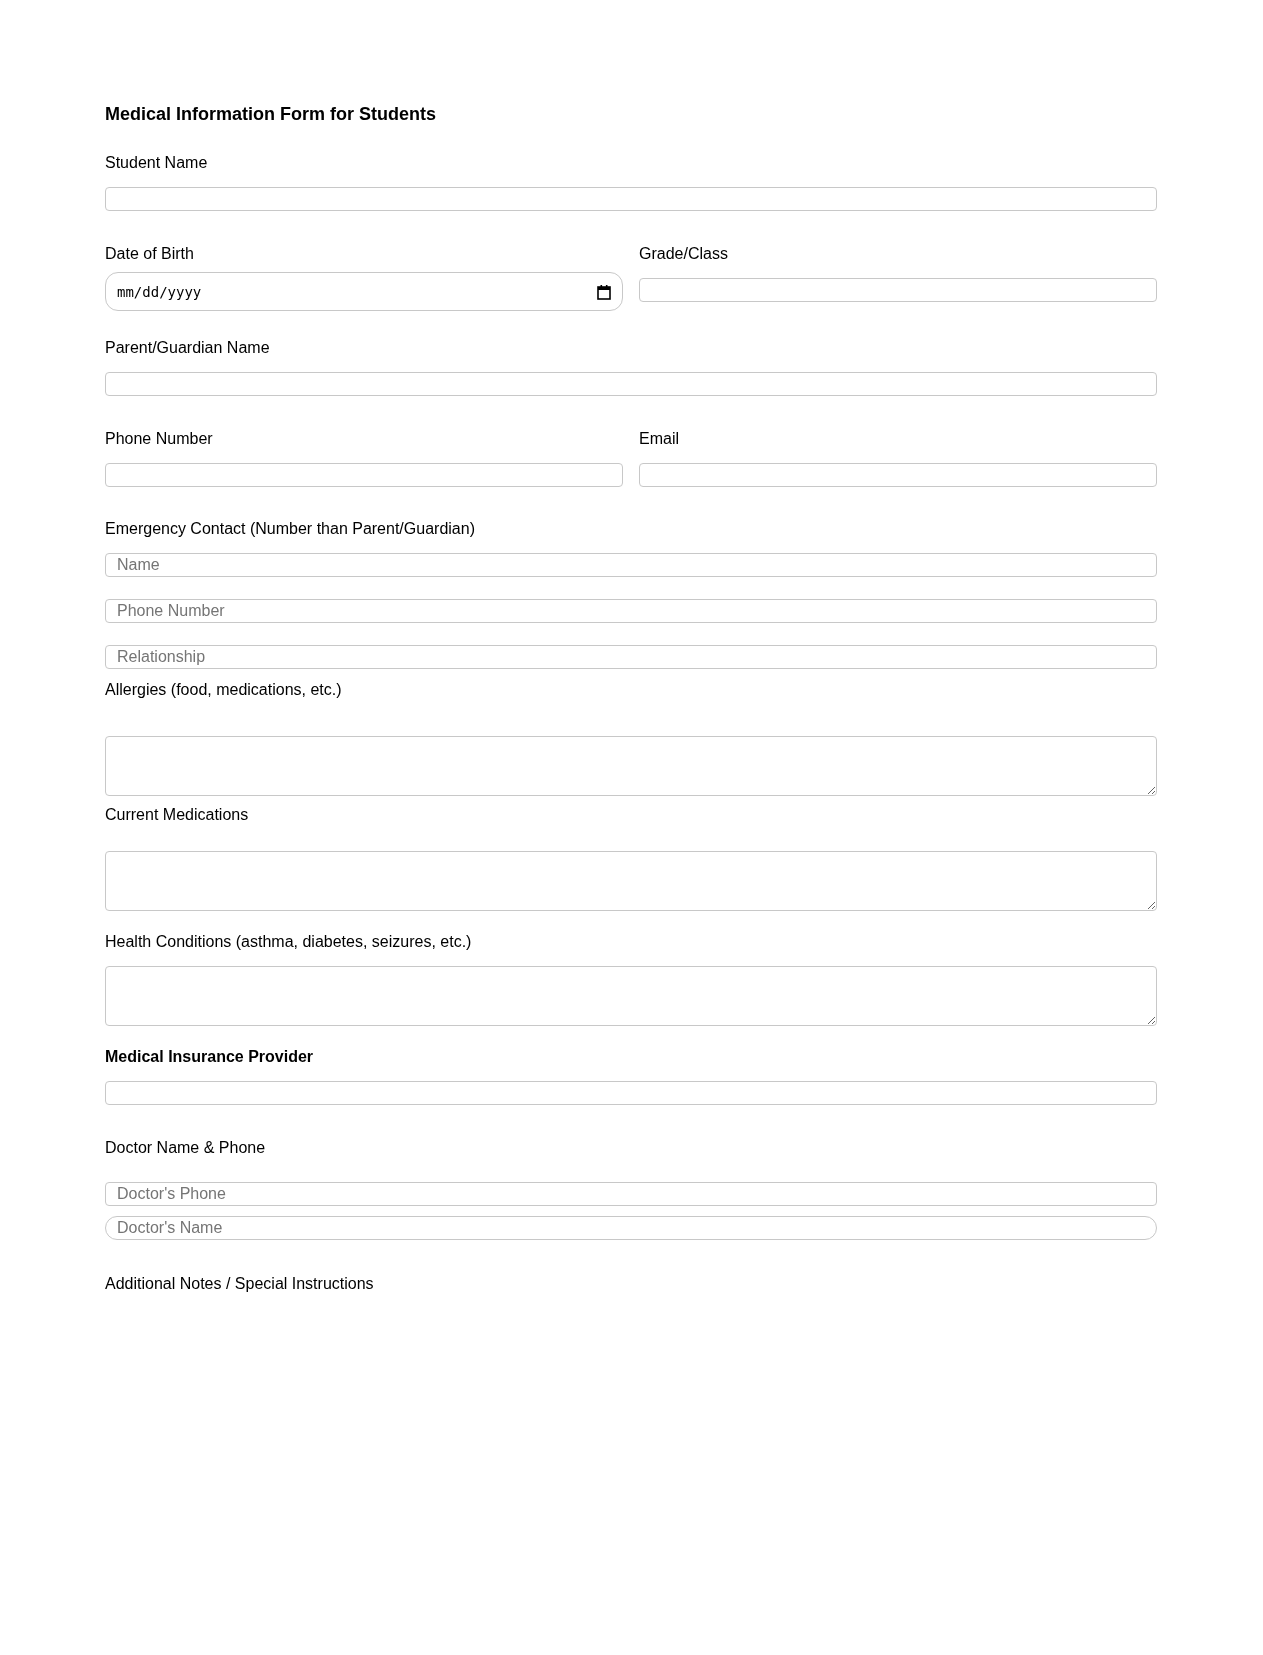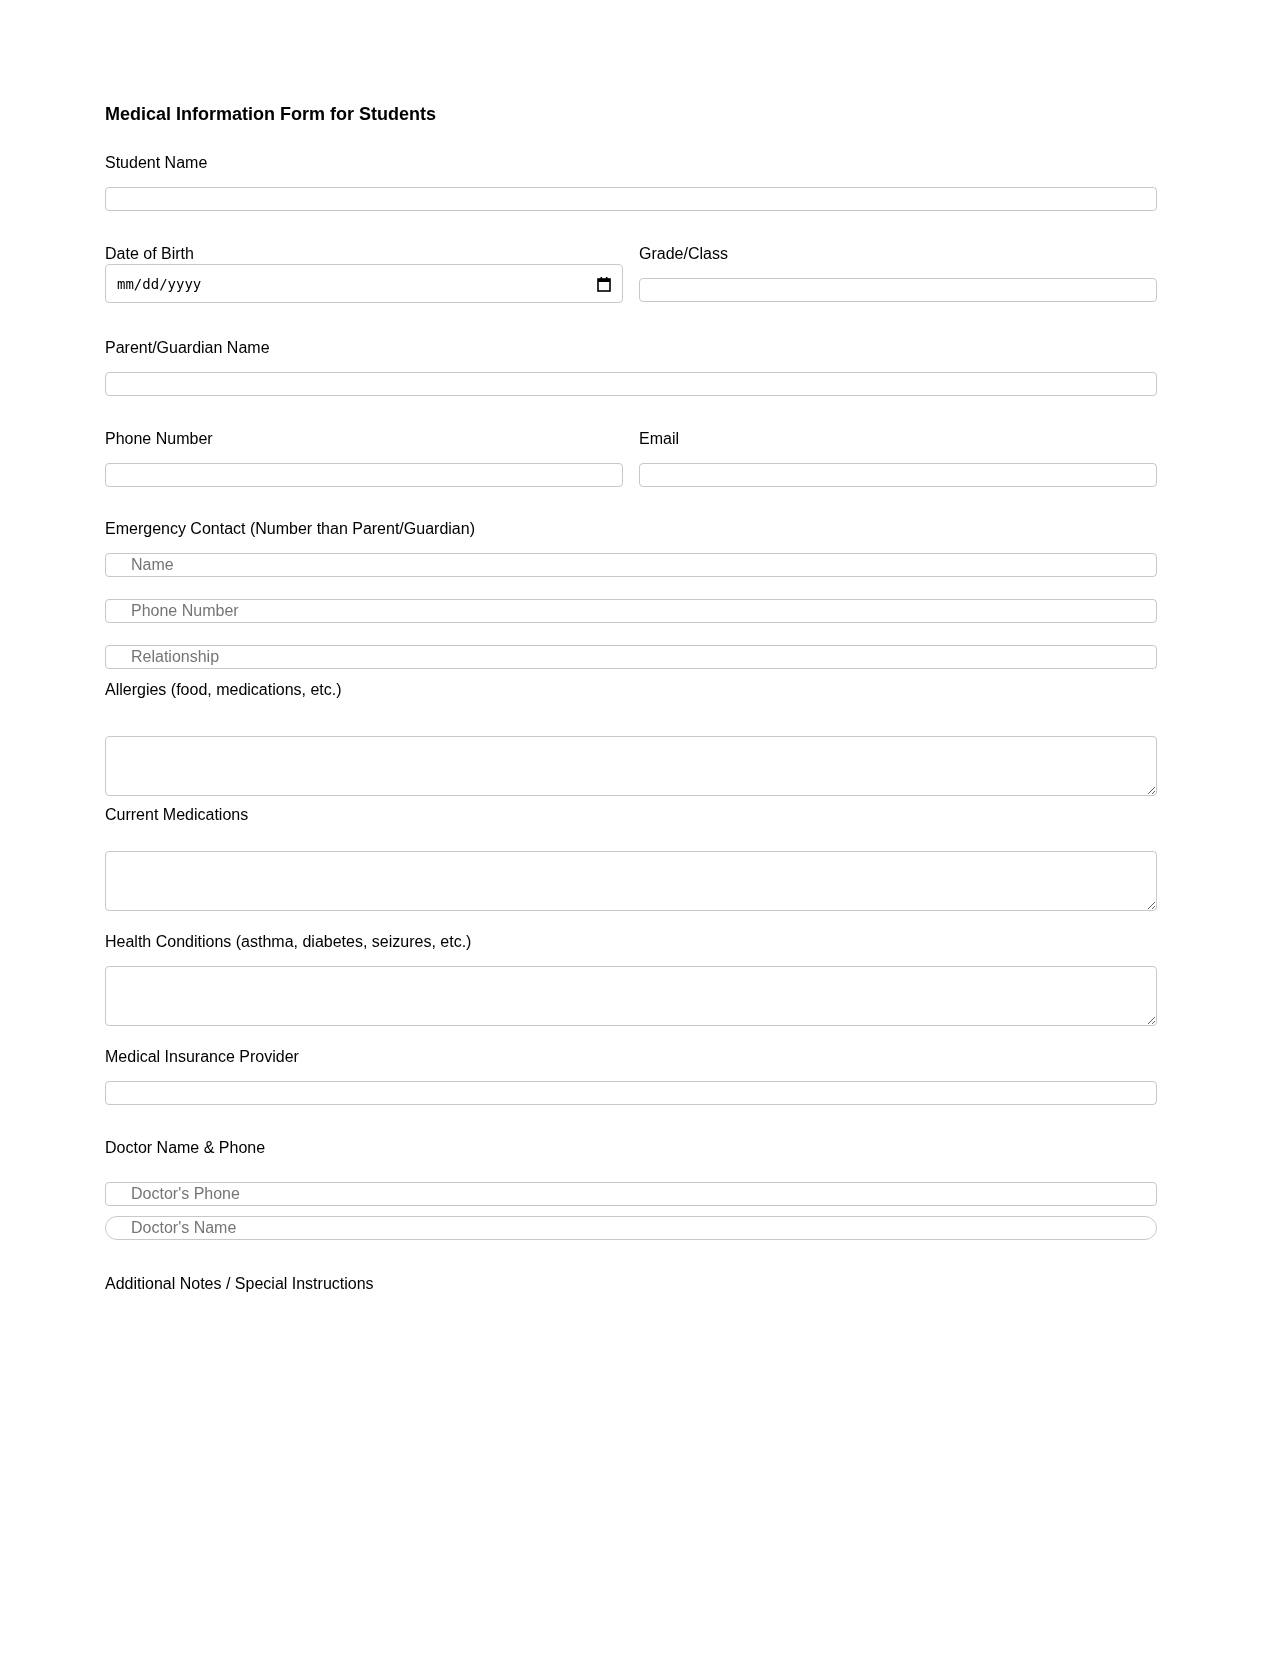--- a/index.html
+++ b/index.html
@@ -42,21 +42,21 @@
       position: absolute;
       left: 0;
       width: 1052px;
       height: 24px;
       box-sizing: border-box;
       border: 1px solid #c8c8c8;
       border-radius: 4px;
       background: #fff;
       font-family: "Liberation Sans", sans-serif;
       font-size: 16px;
-      padding: 0 25px;
+      padding: 0 11px;
       color: #000;
       outline: none;
     }
     .field::placeholder { color: #757575; }
     .half { width: 518px; }
     .right { left: 534px; }
     .date {
       height: 39px;
       display: flex;
       align-items: center;
@@ -84,21 +84,21 @@
 <div class="form">
 
   <h1>Medical Information Form for Students</h1>
 
   <div class="label" style="top:153px;">Student Name</div>
   <input class="field" style="top: 187px;" type="text" value="">
 
   <div class="label" style="top:244px;">Date of Birth</div>
   <div class="label" style="top:244px; left:534px;">Grade/Class</div>
 
-  <div class="field half date" style="top:264px;">
+  <div class="field half date" style="top:272px;border-radius:13px;">
     <span class="dtext">mm/dd/yyyy</span>
     <span class="cal">
       <svg width="14" height="16" viewBox="0 0 14 16">
         <rect x="1" y="3" width="12" height="12" fill="none" stroke="#000" stroke-width="1.6"></rect>
         <rect x="1" y="3" width="12" height="3" fill="#000"></rect>
         <rect x="3.5" y="1" width="1.6" height="3" fill="#000"></rect>
         <rect x="8.9" y="1" width="1.6" height="3" fill="#000"></rect>
       </svg>
     </span>
   </div>
@@ -119,21 +119,21 @@
 
   <div class="label" style="top:680px;">Allergies (food, medications, etc.)</div>
   <textarea class="field" style="top: 736px;"></textarea>
 
   <div class="label" style="top:805px;">Current Medications</div>
   <textarea class="field" style="top: 851px;"></textarea>
 
   <div class="label" style="top:932px;">Health Conditions (asthma, diabetes, seizures, etc.)</div>
   <textarea class="field" style="top: 966px;"></textarea>
 
-  <div class="label" style="top:1047px;">Medical Insurance Provider</div>
+  <div class="label" style="top:1047px;font-weight:bold;">Medical Insurance Provider</div>
   <input class="field" style="top: 1081px;" type="text" value="">
 
   <div class="label" style="top:1138px;">Doctor Name &amp; Phone</div>
   <input class="field" style="top: 1216px; border-radius: 16px;" type="text" placeholder="Doctor's Name">
   <input class="field" style="top: 1182px;" type="tel" placeholder="Doctor's Phone">
 
   <div class="label" style="top:1274px;">Additional Notes / Special Instructions</div>
 
 </div>
 

